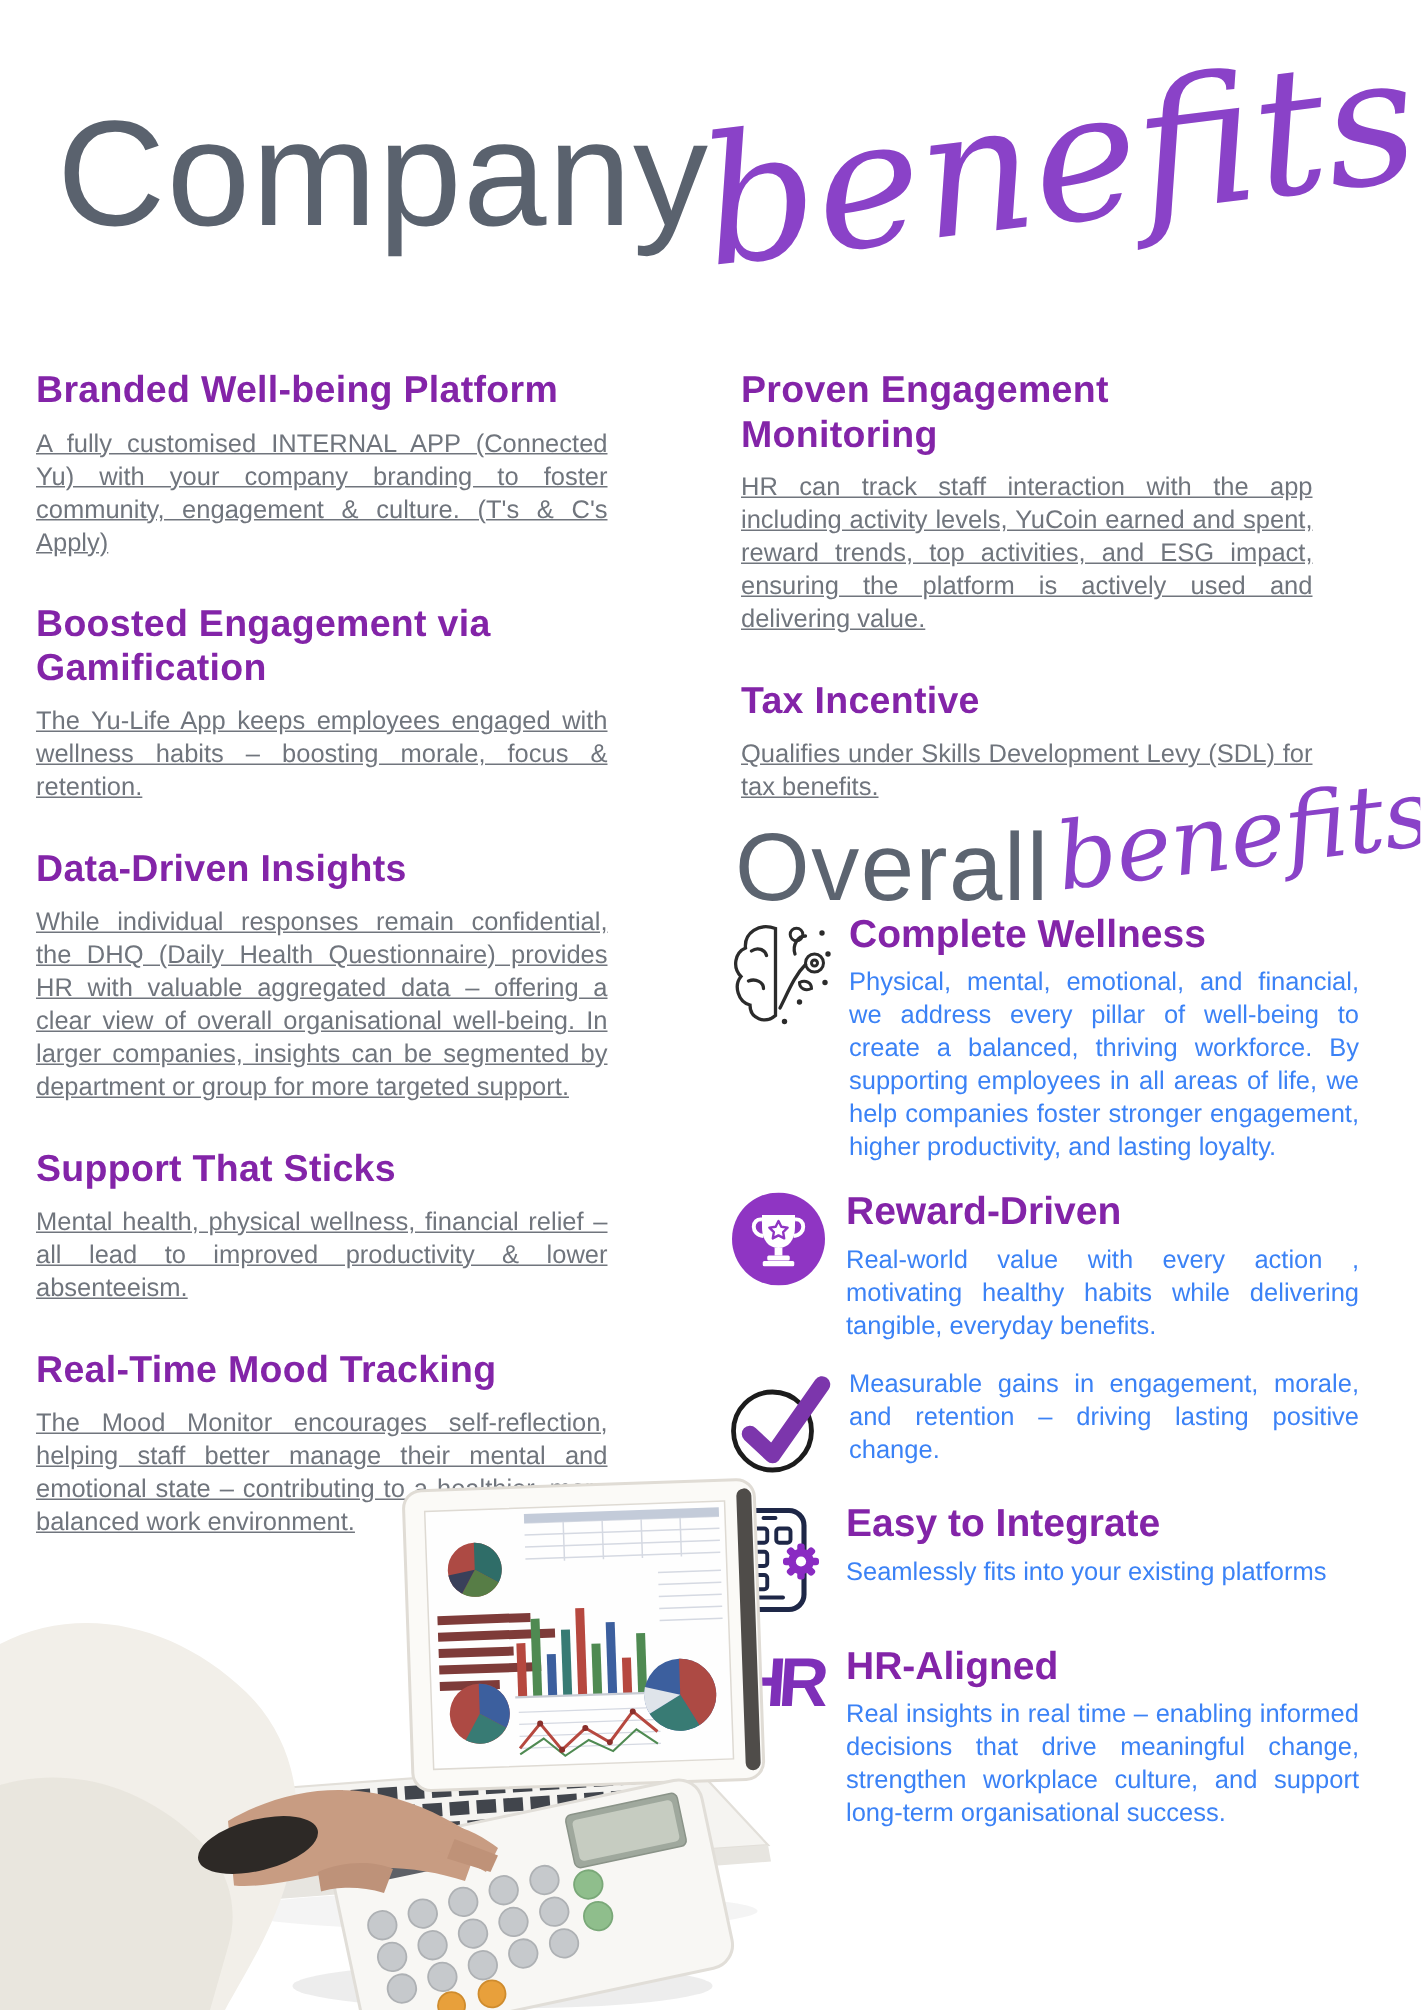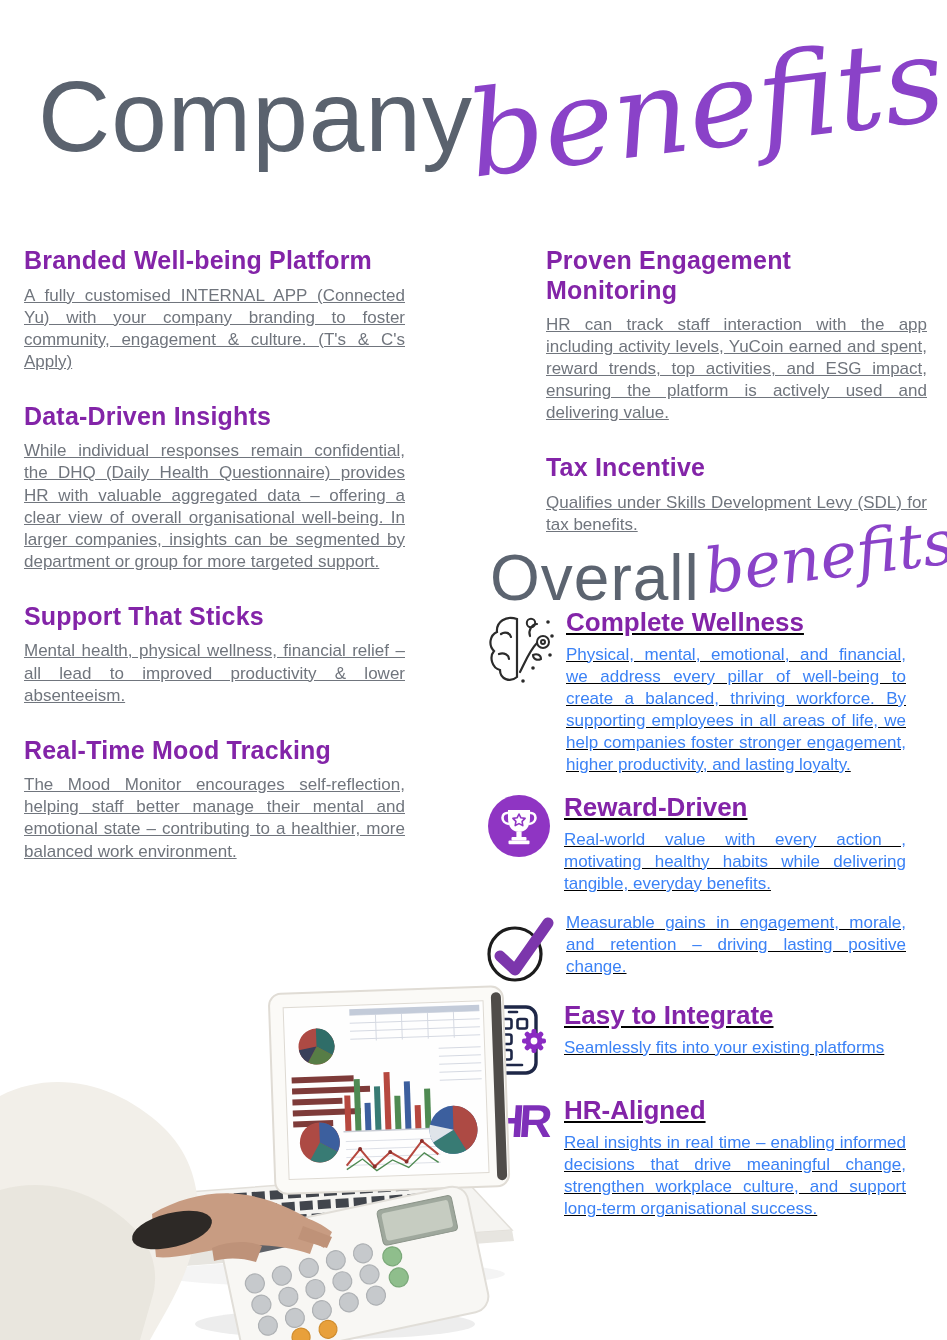--- a/index.html
+++ b/index.html
@@ -6,53 +6,57 @@
   .page{position:relative;width:947px;height:1340px;background:#ffffff;overflow:hidden;
         font-family:"Liberation Sans", sans-serif;}
   
   .hero{position:absolute;left:38px;top:18px;white-space:nowrap;}
   .title-main{font-size:100px;font-weight:400;color:#5a626e;letter-spacing:1px;line-height:1;
         display:inline-block;vertical-align:top;margin-top:48px;}
   .title-script{font-family:"DejaVu Serif", serif;font-style:italic;font-size:118px;color:#8a42c8;
         display:inline-block;transform:rotate(-7deg);margin-left:-6px;line-height:1;margin-top:30px;}
   
   .col-left{position:absolute;left:24px;top:246px;width:381px;}
-  .col-right{position:absolute;left:546px;top:246px;width:381px;}
+  .col-right{position:absolute;left:494px;top:246px;width:381px;}
   h2.sec-h{font-size:25px;font-weight:600;color:#8324a8;margin:0 0 9px 0;line-height:1.18;letter-spacing:0.2px;}
   h2.narrow{max-width:300px;}
   p.sec-b{font-size:17px;color:#70757d;line-height:1.3;text-align:justify;margin:0 0 29px 0;text-decoration:underline;}
   
   .overall{position:absolute;left:490px;top:528px;white-space:nowrap;}
   .overall .title-main{font-size:64px;margin-top:18px;color:#5c6470;}
   .overall .title-script{font-size:62px;margin-left:4px;margin-top:0;transform:rotate(-7deg) translateY(-2px);}
   
   .items{position:absolute;left:486px;top:608px;width:420px;}
   .item{display:flex;align-items:flex-start;gap:12px;margin-bottom:17px;}
   .item .ic{flex:0 0 66px;display:flex;justify-content:center;align-items:flex-start;padding-top:2px;}
-  .item .tx{flex:1;text-decoration:underline;}
+  .item .tx{flex:1;}
   h3.item-h{font-size:26px;font-weight:600;color:#8324a8;margin:0 0 7px 0;line-height:1.1;}
   p.item-b{font-size:17px;color:#3b82f6;line-height:1.3;text-align:justify;margin:0;}
   .hr-mono{font-weight:700;font-size:46px;color:#7e2fb8;letter-spacing:-5px;line-height:1;
         transform:skewX(-4deg);}
   
   .photo{position:absolute;left:0;top:978px;width:520px;height:362px;}
 </style>
 </head>
 <body>
 
 <div class="page">
 
   <div class="hero">
     <span class="title-main">Company</span><span class="title-script">benefits</span>
   </div>
 
   <div class="col-left">
     <section>
       <h2 class="sec-h">Branded Well-being Platform</h2>
       <p class="sec-b">A fully customised INTERNAL APP (Connected Yu) with your company branding to foster community, engagement &amp; culture. (T's &amp; C's Apply)</p>
+    </section>
+    <section>
+      <h2 class="sec-h">Boosted Engagement via Gamification</h2>
+      <p class="sec-b">The Yu-Life App keeps employees engaged with wellness habits – boosting morale, focus &amp; retention.</p>
     </section>
     <section>
       <h2 class="sec-h">Data-Driven Insights</h2>
       <p class="sec-b">While individual responses remain confidential, the DHQ (Daily Health Questionnaire) provides HR with valuable aggregated data – offering a clear view of overall organisational well-being. In larger companies, insights can be segmented by department or group for more targeted support.</p>
     </section>
     <section>
       <h2 class="sec-h">Support That Sticks</h2>
       <p class="sec-b">Mental health, physical wellness, financial relief – all lead to improved productivity &amp; lower absenteeism.</p>
     </section>
     <section>

